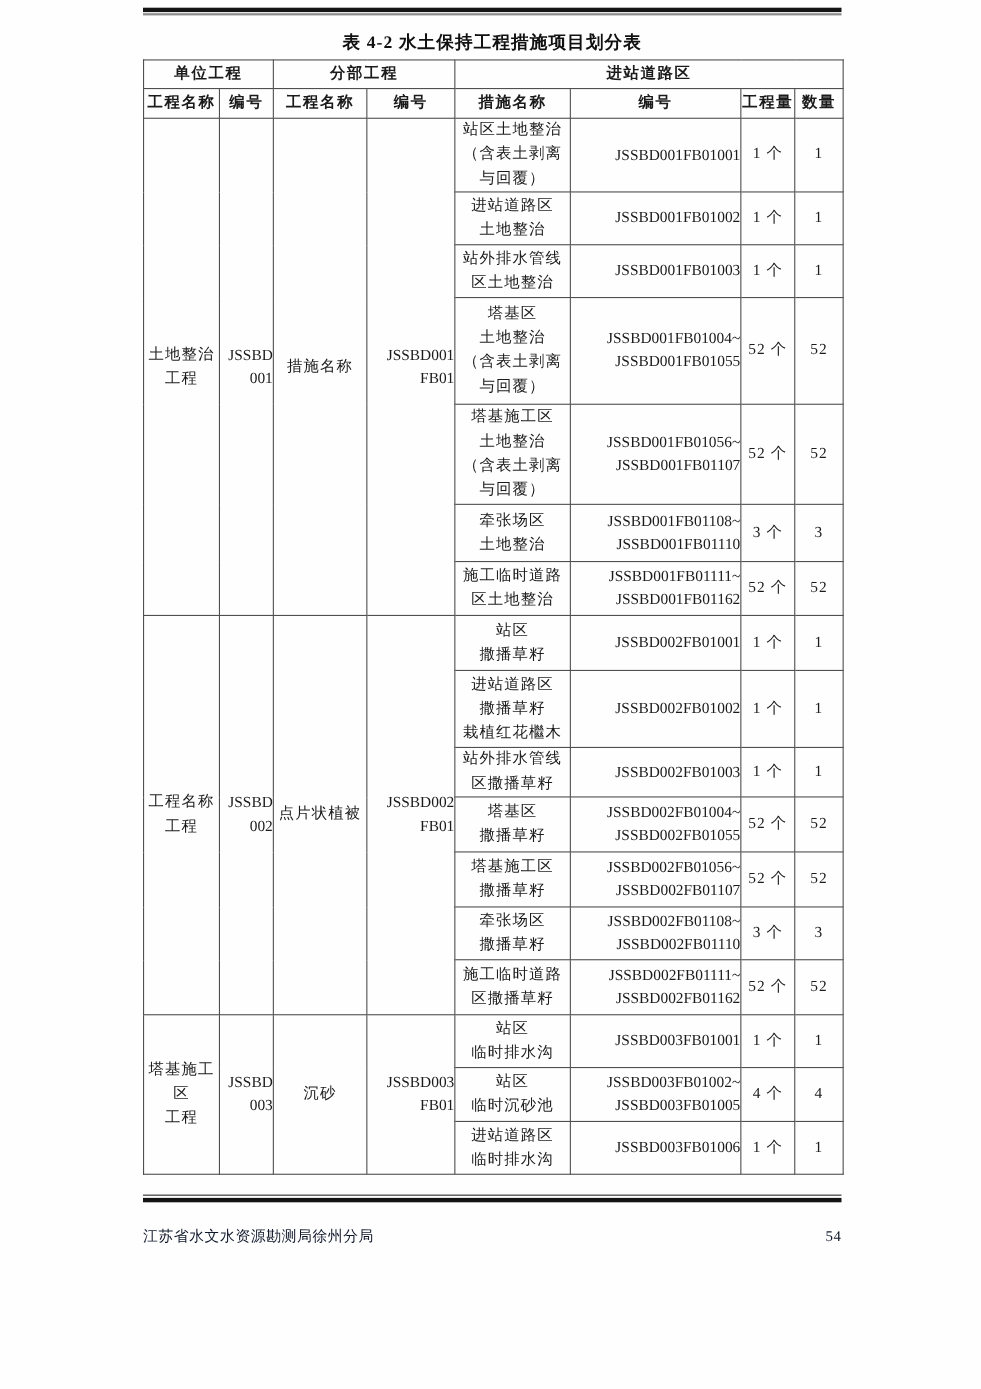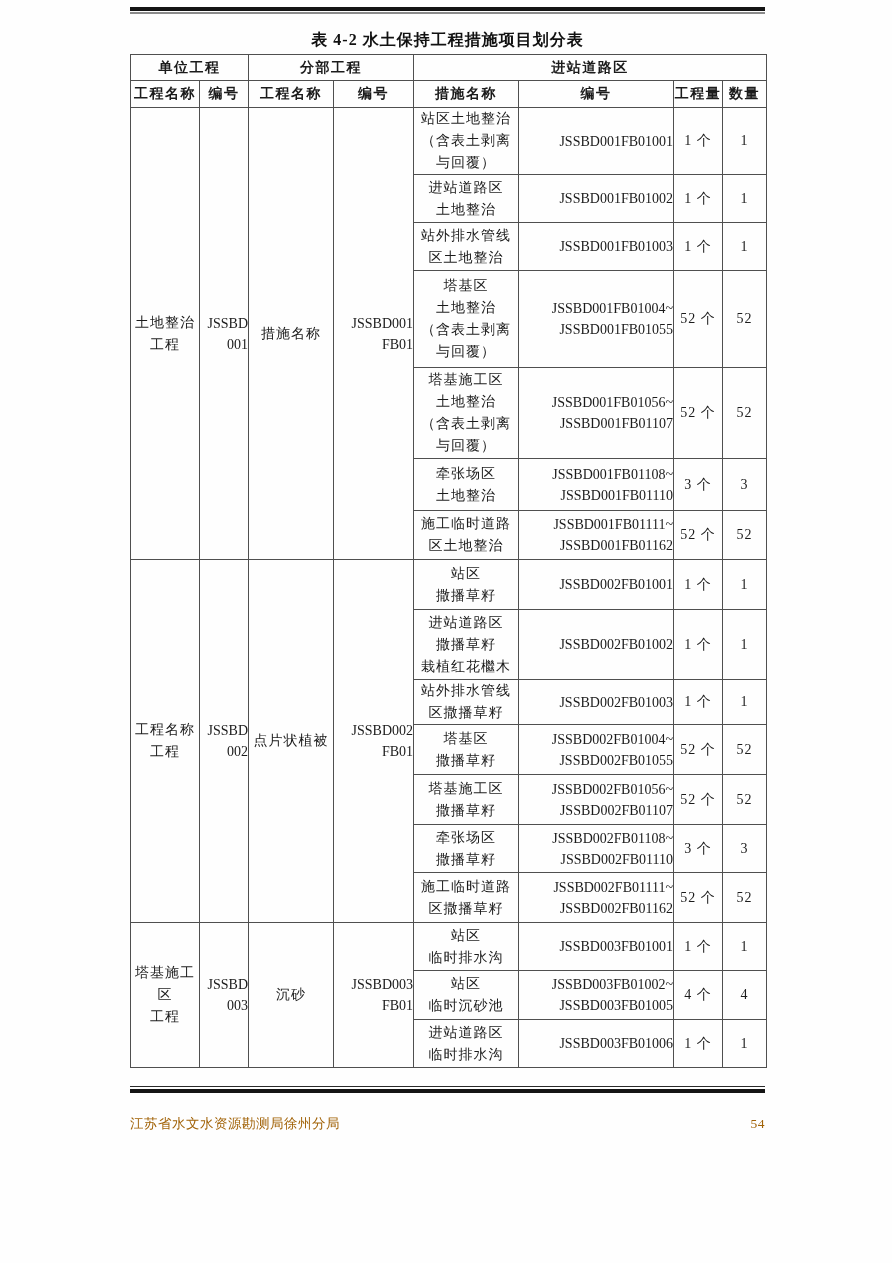--- a/index.html
+++ b/index.html
@@ -71,21 +71,21 @@
     border-top: 1.5px solid #2a2a2a;
     border-bottom: 4px solid #141414;
   }
   .running-footer {
     margin-top: 22px;
     display: flex;
     justify-content: space-between;
     align-items: baseline;
     font-size: 13.5px;
     line-height: 18px;
-    color: #a16207;
+    color: #0f172a;
     letter-spacing: 0.5px;
   }
 </style>
 </head>
 <body>
 
 <div class="page">
 
   <div class="header-rule"></div>
 

